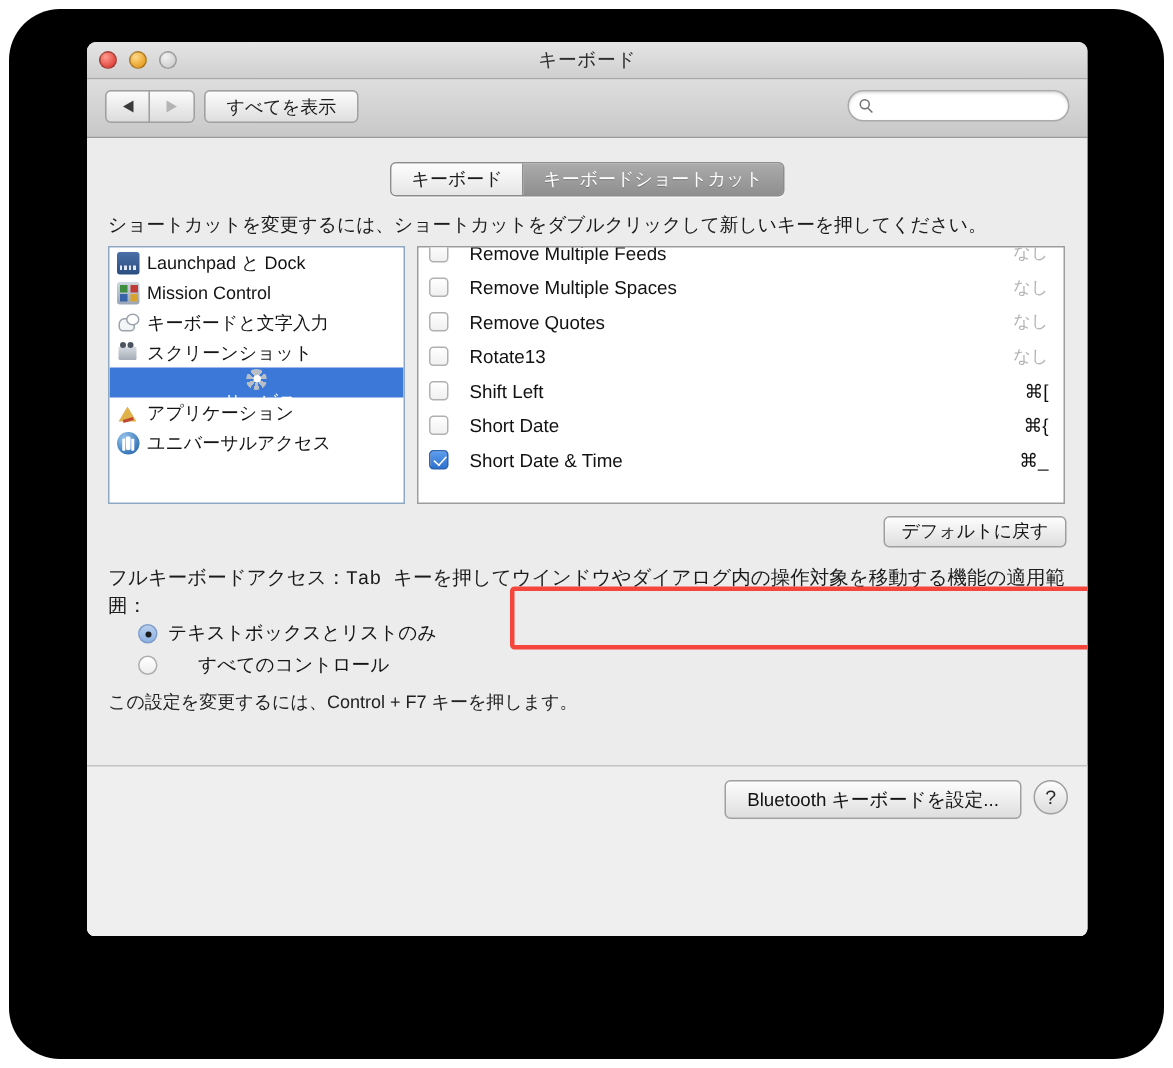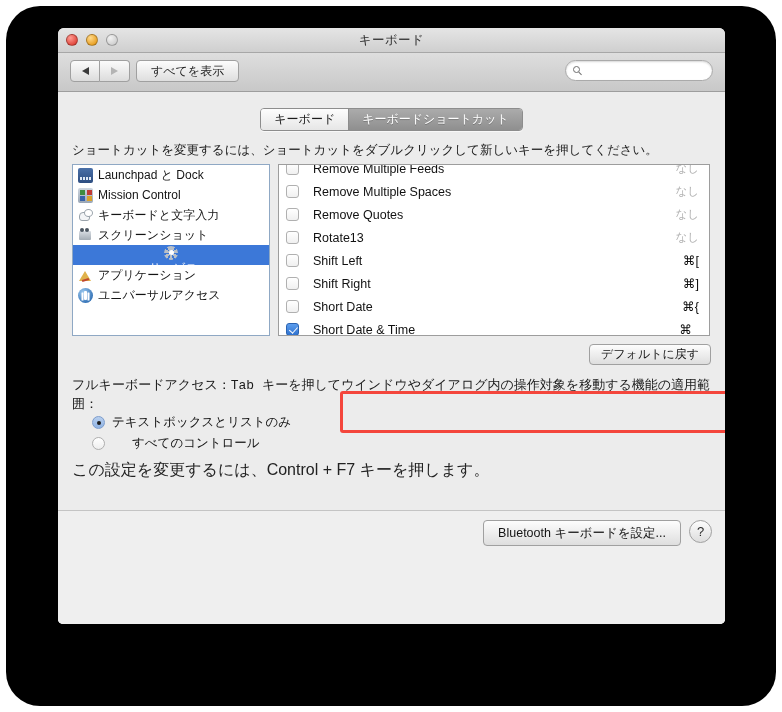--- a/index.html
+++ b/index.html
@@ -450,21 +450,21 @@
     left: 3.6px; top: 3.6px;
     width: 4px; height: 4px;
     border-radius: 50%;
     background: #1d1d1d;
   }
 
   #note {
     position: absolute;
     left: 14px;
     top: 368px;
-    font-size: 16px;
+    font-size: 12px;
     color: #222222;
   }
 
   #bottombar {
     position: absolute;
     left: 0; right: 0;
     top: 418px;
     height: 115px;
     border-top: 1px solid #c4c4c4;
     background: #efefef;
@@ -599,25 +599,20 @@
               <span class="sc-name">Rotate13</span>
               <span class="sc-key none">なし</span>
             </div>
             <div class="sc-row">
               <span class="sc-check"></span>
               <span class="sc-name">Shift Left</span>
               <span class="sc-key">⌘[</span>
             </div>
             <div class="sc-row">
               <span class="sc-check"></span>
-              <span class="sc-name">Shift Right</span>
-              <span class="sc-key">⌘]</span>
-            </div>
-            <div class="sc-row">
-              <span class="sc-check"></span>
               <span class="sc-name">Short Date</span>
               <span class="sc-key">⌘{</span>
             </div>
             <div class="sc-row">
               <span class="sc-check on"></span>
               <span class="sc-name">Short Date &amp; Time</span>
               <span class="sc-key">⌘_</span>
             </div>
           </div>
       </div>

